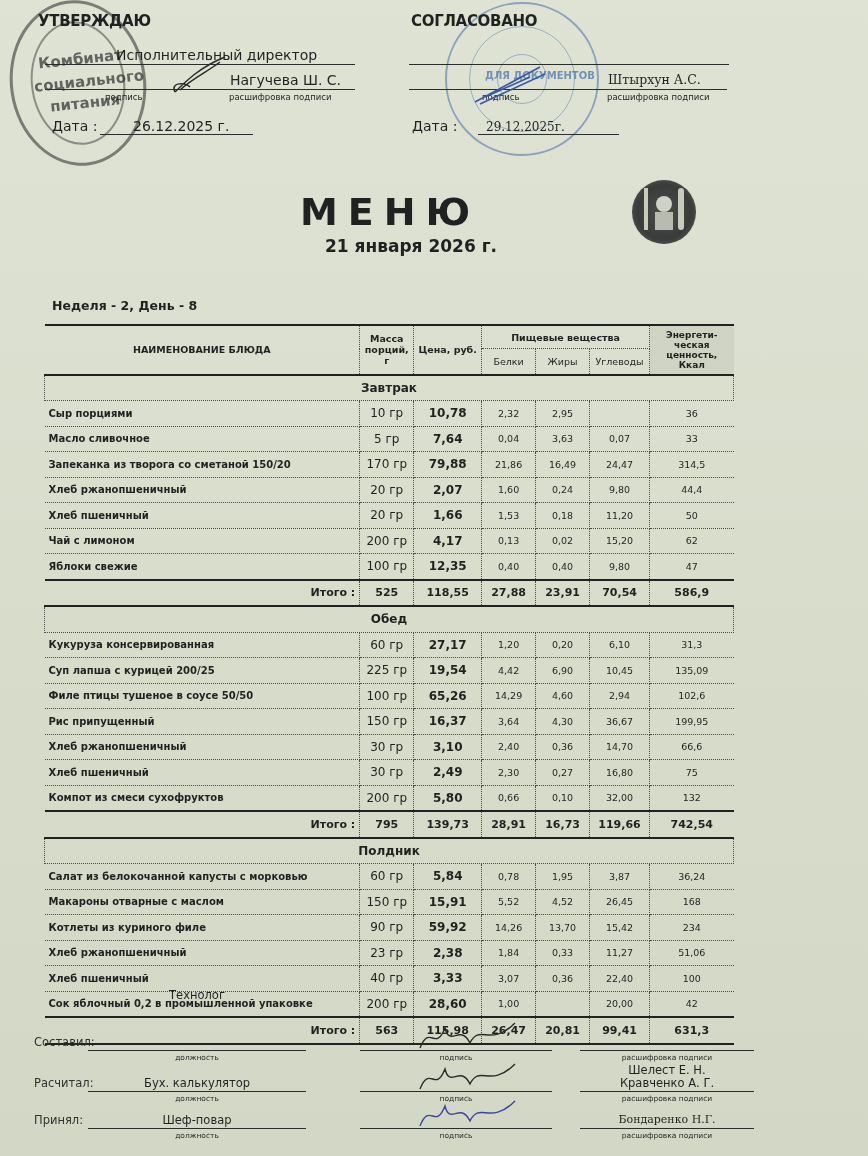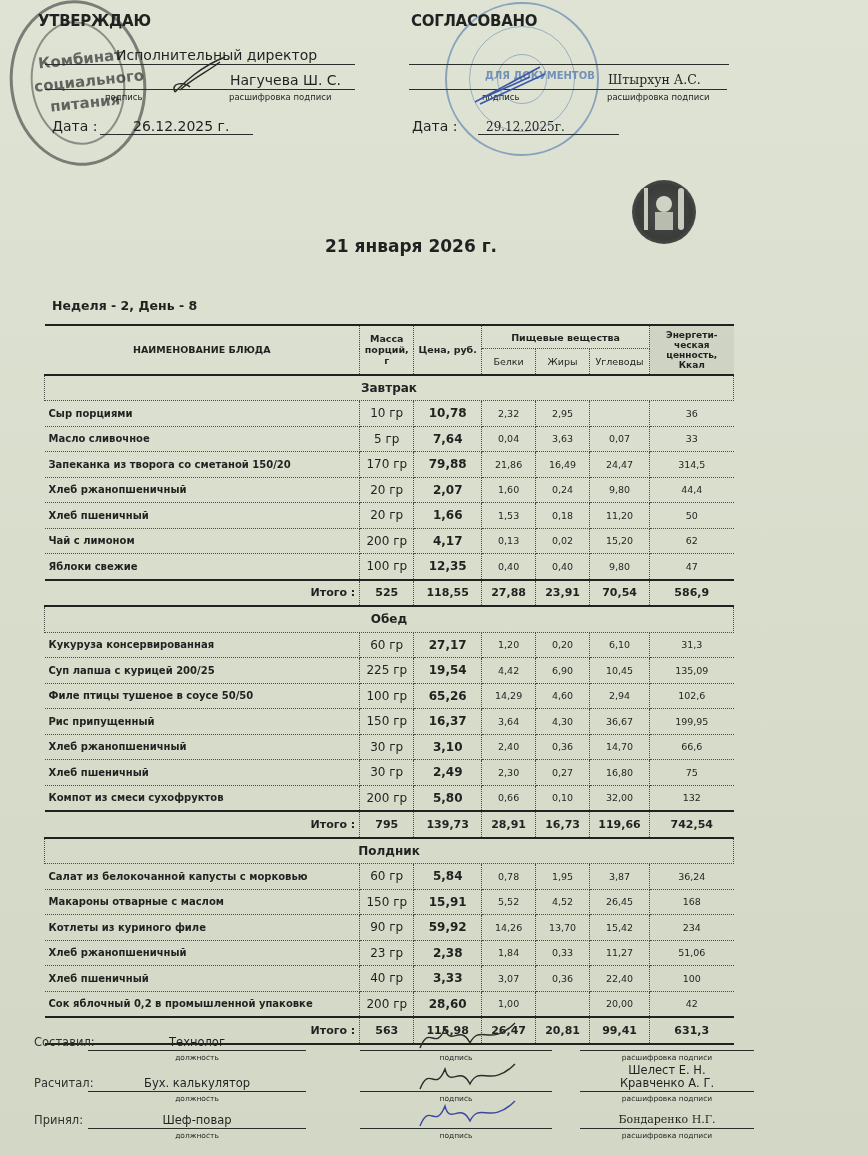--- a/index.html
+++ b/index.html
@@ -89,20 +89,21 @@
   <div class="abs" style="left:486px;top:120px;font-size:12px;font-family:'DejaVu Serif',serif;">29.12.2025г.</div>
   <div class="line" style="left:478px;top:134px;width:141px;"></div>
 
   <div class="logo">
     <div class="fork"></div>
       <div class="spoon"></div>
       <div class="face"></div>
       <div class="body"></div>
   </div>
 
+  <div class="title">МЕНЮ</div>
   <div class="subtitle">21 января 2026 г.</div>
   <div class="week">Неделя - 2, День - 8</div>
 
   <table class="menu">
     <colgroup>
       <col style="width:316px">
         <col style="width:54px">
         <col style="width:68px">
       <col style="width:54px">
         <col style="width:54px">
@@ -338,21 +339,21 @@
           <td class="thick-top thick-bot">26,47</td>
           <td class="thick-top thick-bot">20,81</td>
           <td class="thick-top thick-bot">99,41</td>
           <td class="thick-top thick-bot" style="border-right: none;">631,3</td>
         </tr>
       </tbody>
   </table>
 
   <div id="footer">
       <div class="foot-lbl" style="left:34px;top:1035px;">Составил:</div>
-      <div class="foot-val" style="left:88px;top:1035px;width:218px;">Технолог</div>
+      <div class="foot-val" style="left:88px;top:988px;width:218px;">Технолог</div>
       <div class="foot-line" style="left:88px;top:1050px;width:218px;"></div>
       <div class="foot-sub" style="left:88px;top:1053px;width:218px;">должность</div>
       <div class="foot-line" style="left:360px;top:1050px;width:192px;"></div>
       <div class="foot-sub" style="left:360px;top:1053px;width:192px;">подпись</div>
       <div class="sig" style="left:420px;top:1017px;"></div>
       <div class="foot-val" style="left:580px;top:1063px;width:174px;">Шелест Е. Н.</div>
       <div class="foot-line" style="left:580px;top:1050px;width:174px;"></div>
       <div class="foot-sub" style="left:580px;top:1053px;width:174px;">расшифровка подписи</div>
       <svg width="110" height="40" style="position:absolute;left:415px;top:1018px;">
         <path d="M5 30 C15 5, 20 35, 30 10 C35 30, 45 5, 55 25 C65 5, 75 30, 100 5" stroke="#2a2c2a" stroke-width="1.4" fill="none"></path>

